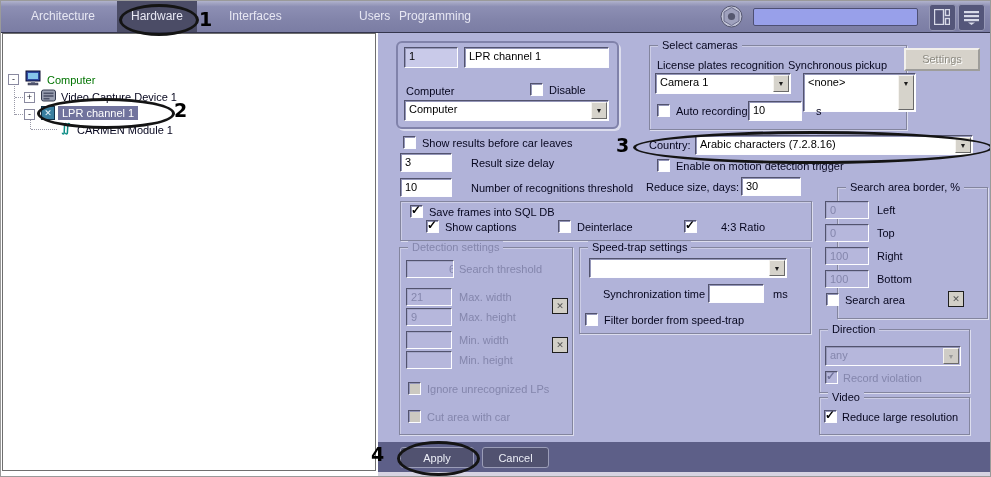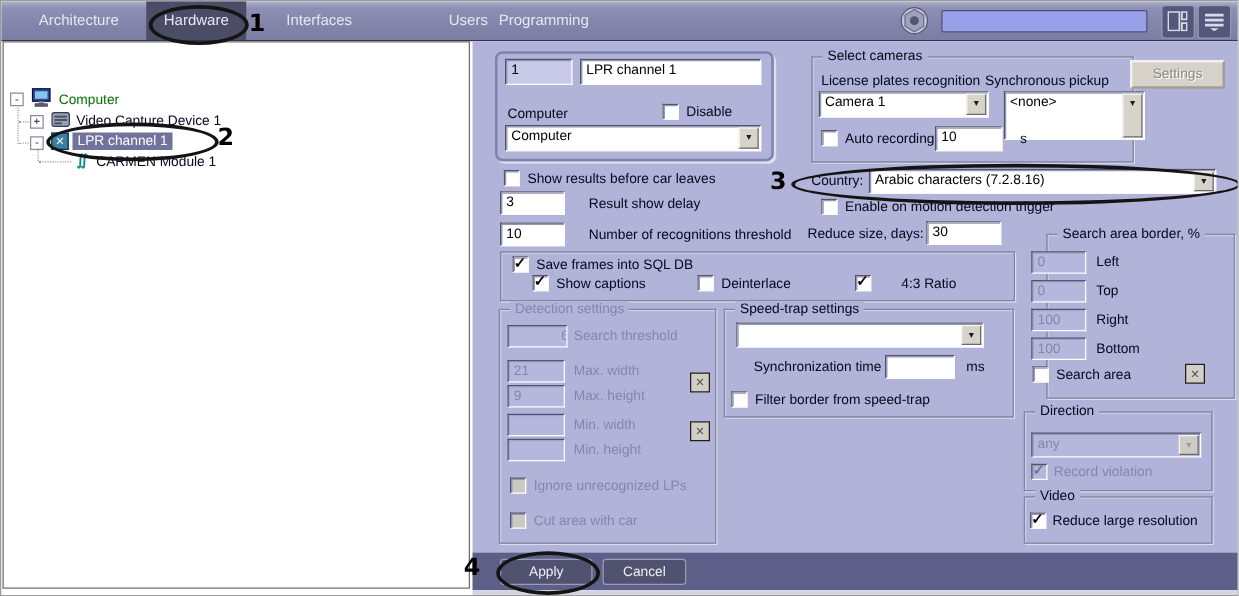--- a/index.html
+++ b/index.html
@@ -180,21 +180,21 @@
   <div class="abs lbl" style="left:675px;top:104px;">Auto recording</div>
   <div class="abs field" style="left:747px;top:100px;width:54px;height:20px;">10</div>
   <div class="abs lbl" style="left:815px;top:104px;">s</div>
   <div class="abs btn-grey" style="left:903px;top:47px;width:76px;height:23px;line-height:19px;">Settings</div>
 
   <div class="abs cb" style="left:402px;top:135px;">
       <span class="mark"></span>
     </div>
   <div class="abs lbl" style="left:421px;top:136px;">Show results before car leaves</div>
   <div class="abs field" style="left:399px;top:152px;width:52px;height:19px;">3</div>
-  <div class="abs lbl" style="left:470px;top:156px;">Result show delay</div>
+  <div class="abs lbl" style="left:470px;top:156px;">Result size delay</div>
   <div class="abs field" style="left:399px;top:177px;width:52px;height:19px;">10</div>
   <div class="abs lbl" style="left:470px;top:181px;">Number of recognitions threshold</div>
 
   <div class="abs lbl" style="left:648px;top:138px;">Country:</div>
   <div class="abs dd" style="left:694px;top:134px;width:278px;height:20px;">
     <span class="dd-val">Arabic characters (7.2.8.16)</span>
     <span class="dd-btn">▼</span>
   </div>
   <div class="abs cb" style="left:656px;top:158px;">
       <span class="mark"></span>

